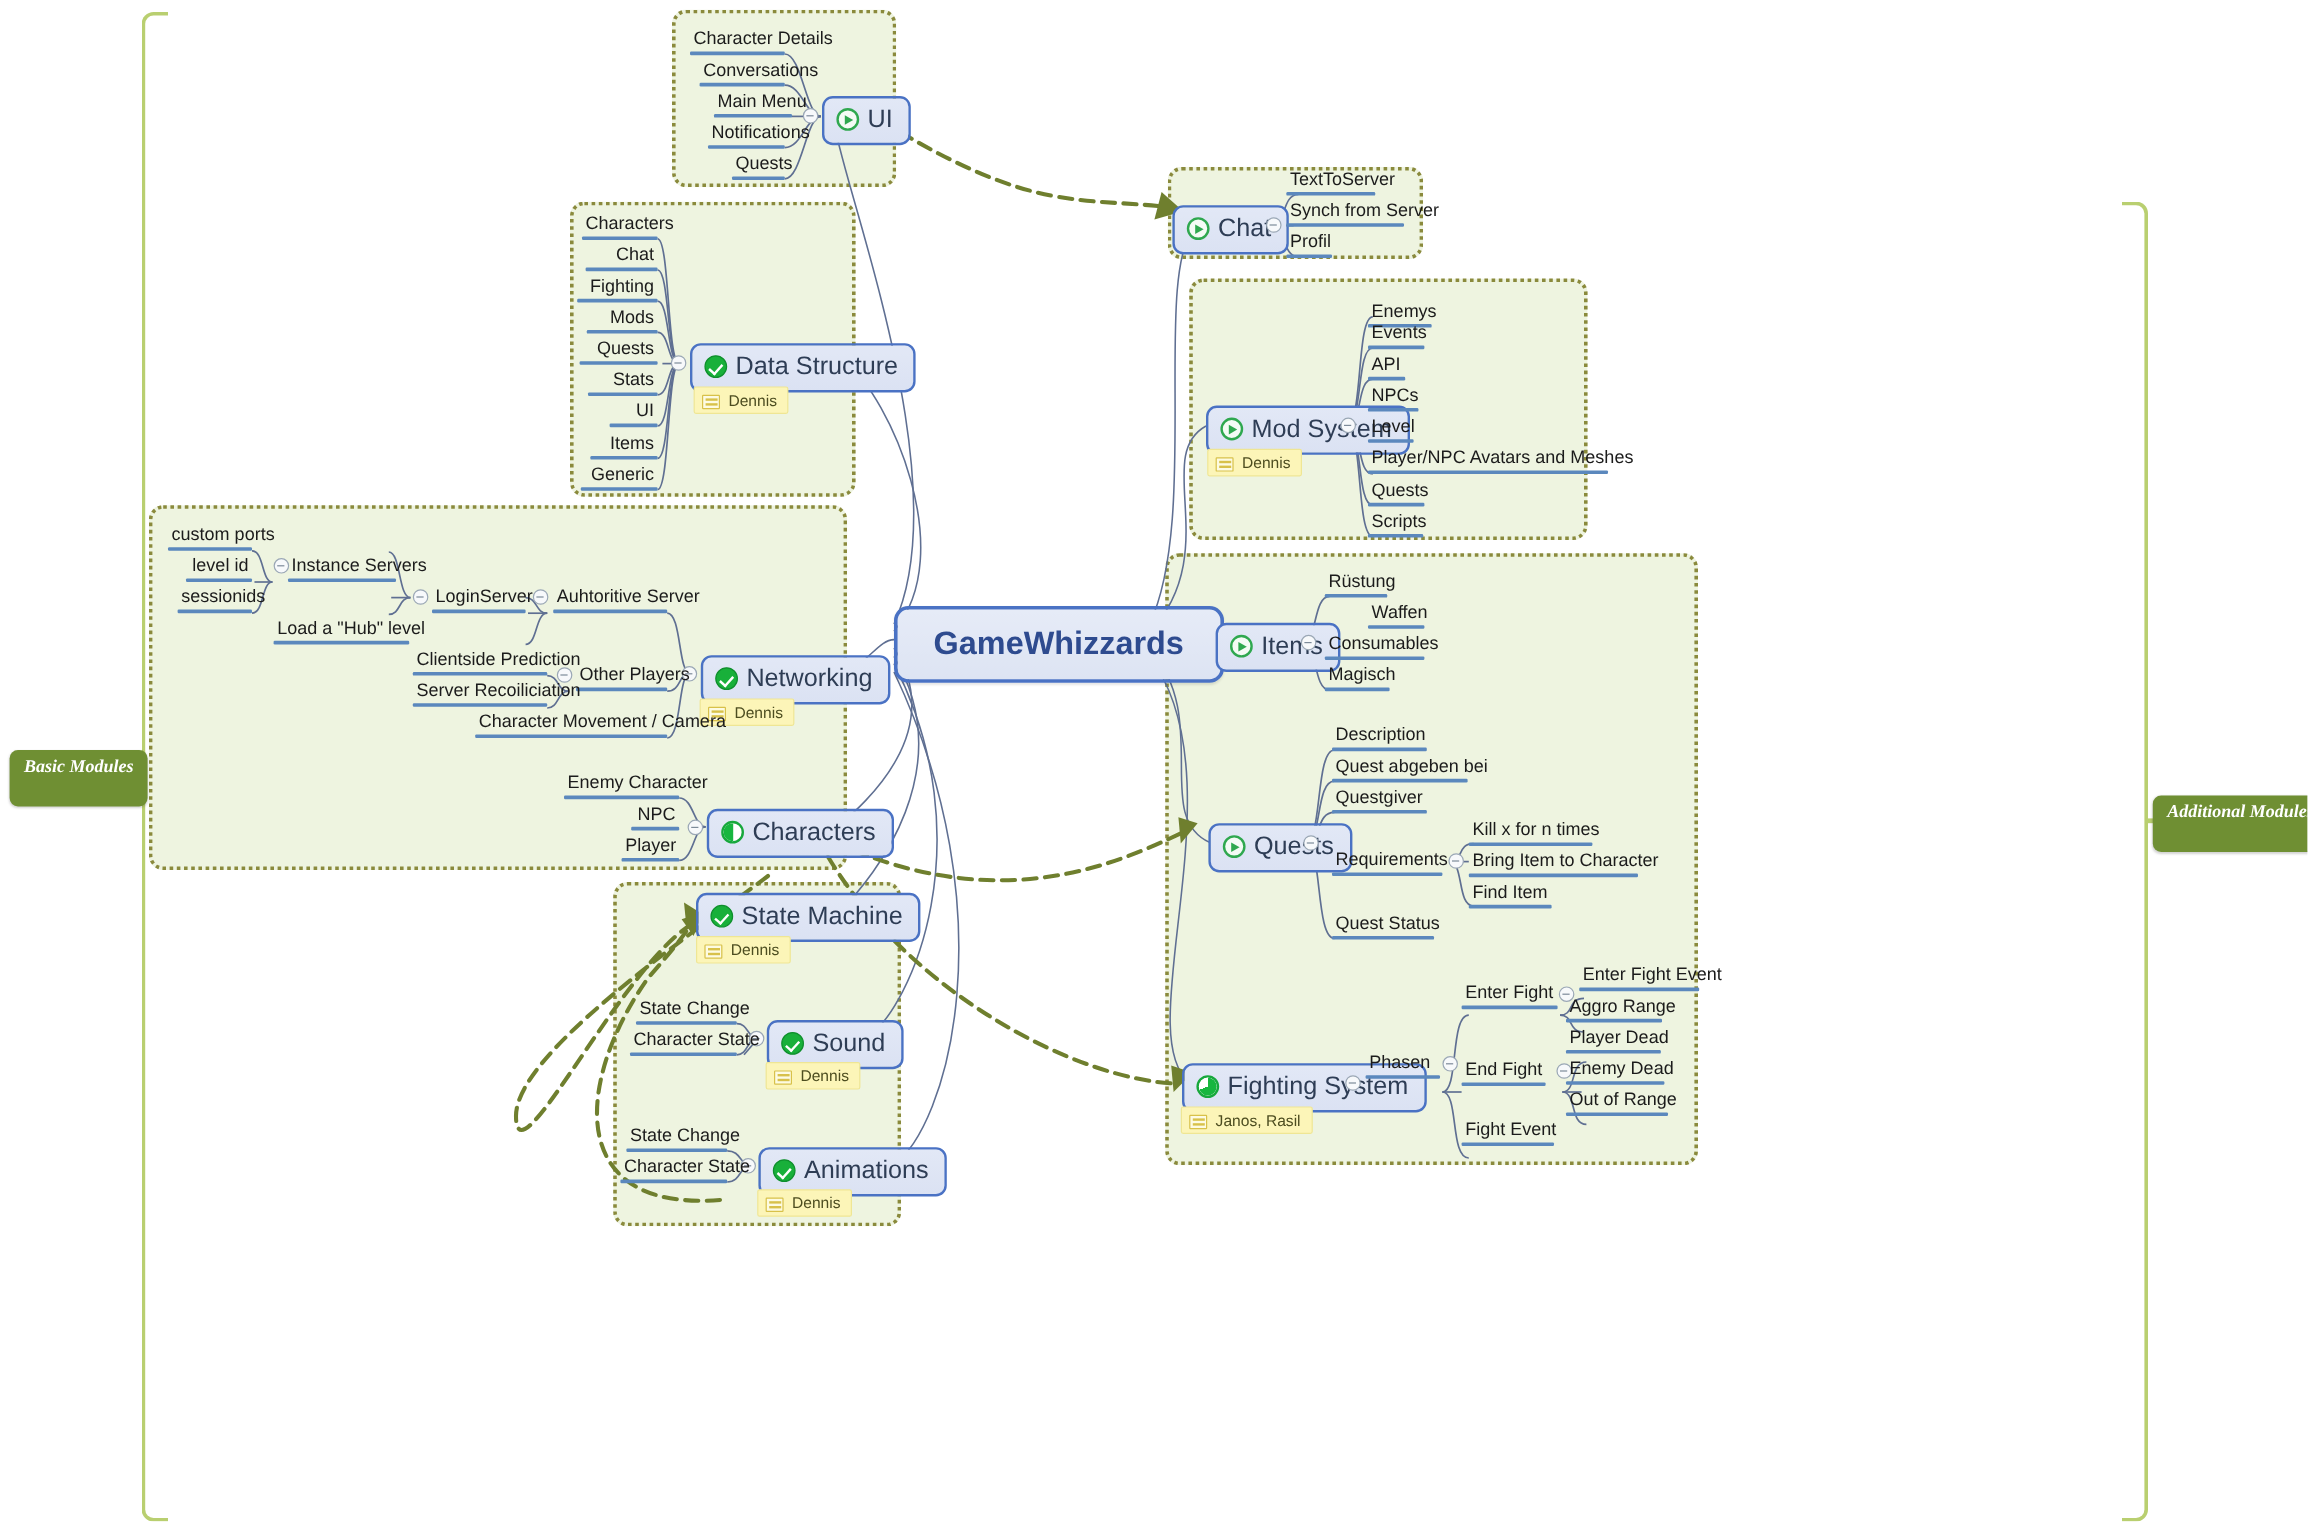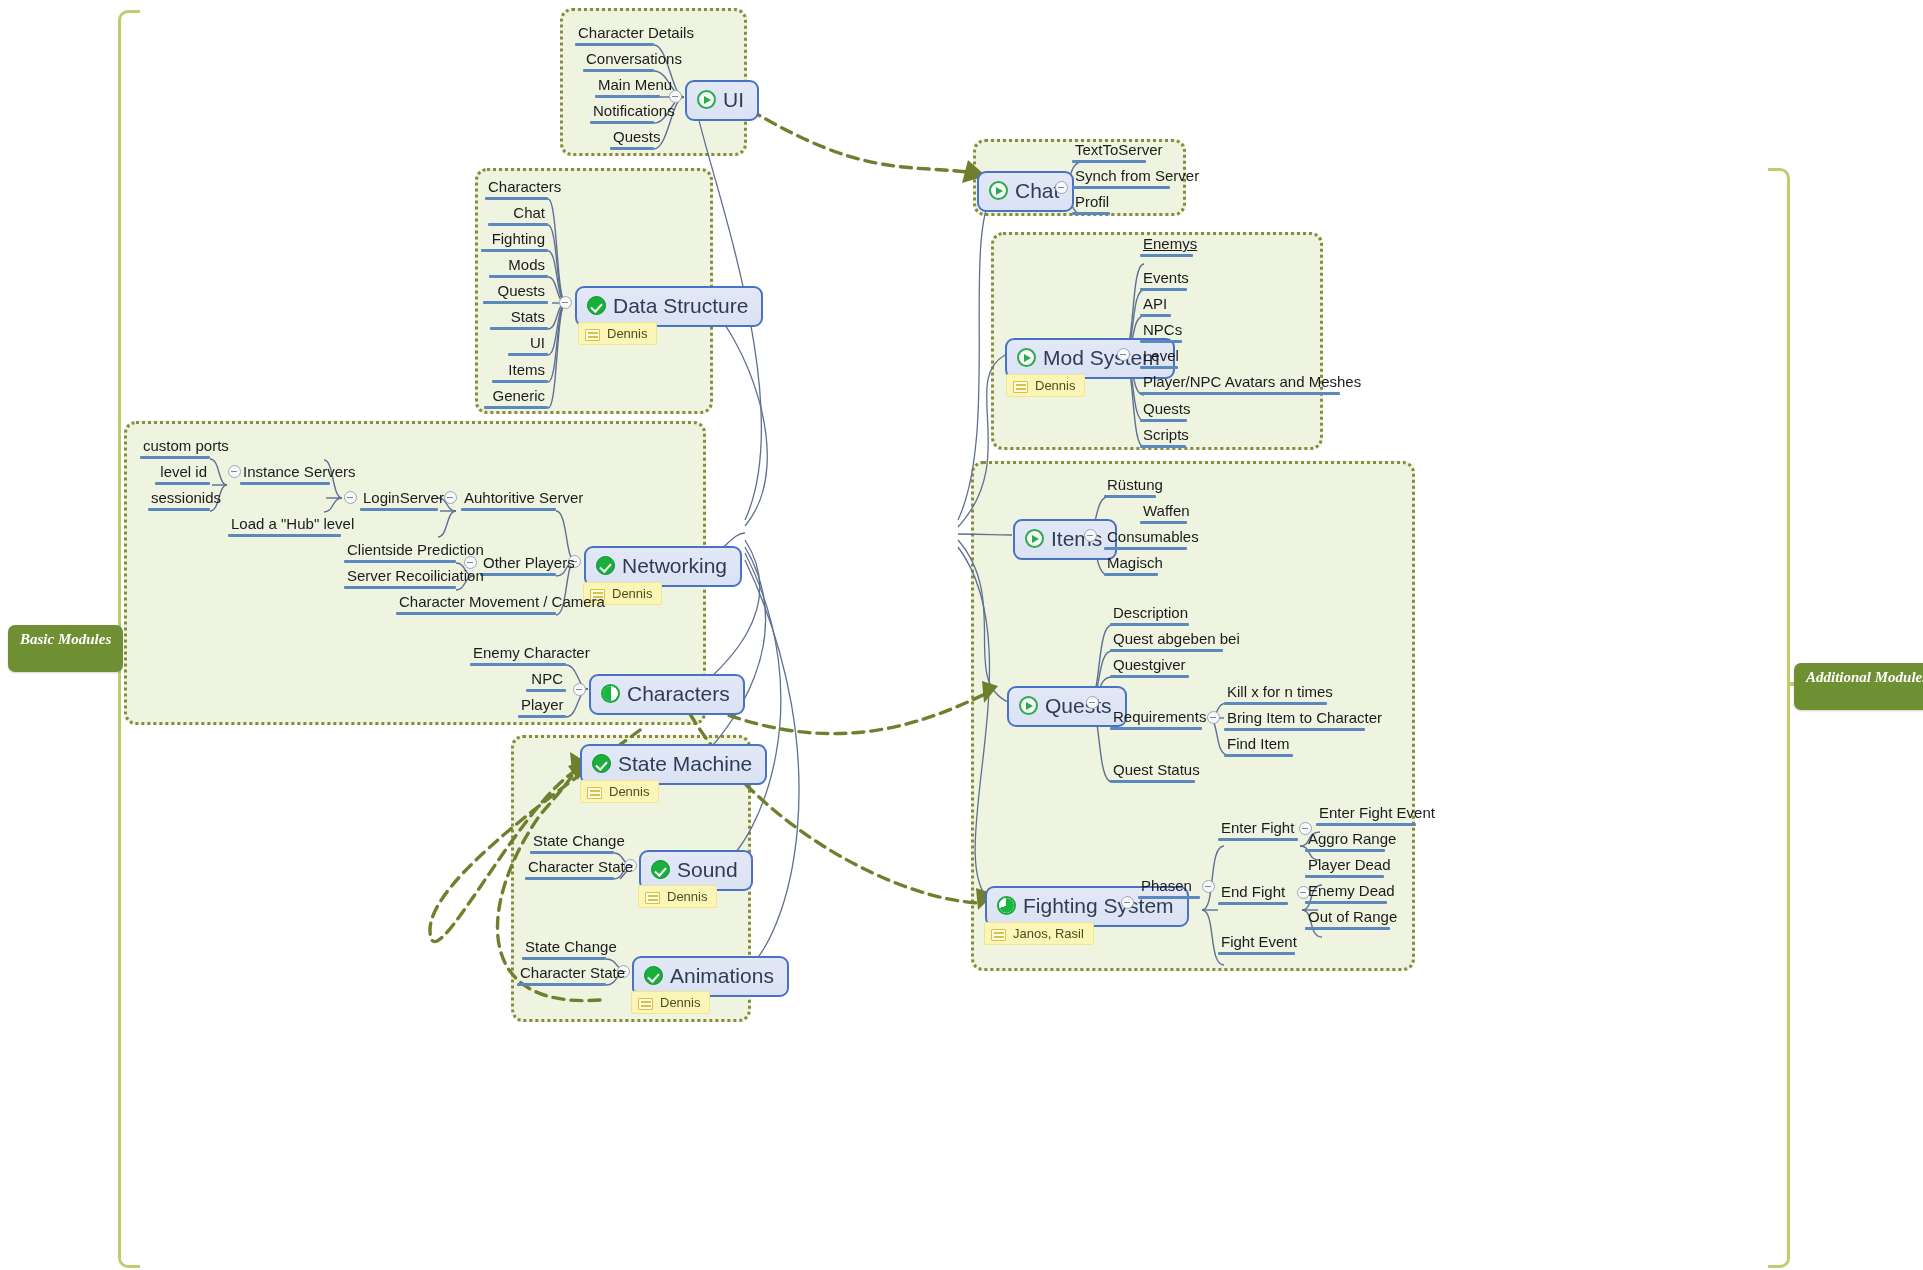--- a/index.html
+++ b/index.html
@@ -335,20 +335,23 @@
   </svg>
 
   <div class="bracket left" style="left:118px; top:10px; width:22px; height:1258px;"></div>
   <div class="stub" style="left:96px; top:643px; width:24px;"></div>
   <div class="banner" style="left:8px; top:625px;">Basic Modules</div>
 
   <div class="bracket right" style="left:1768px; top:168px; width:22px; height:1100px;"></div>
   <div class="stub" style="left:1788px; top:682px; width:24px;"></div>
   <div class="banner" style="left:1794px; top:663px;">Additional Modules</div>
 
+  <div class="node big" style="left:745px; top:505px;">
+    <span>GameWhizzards</span>
+  </div>
 
   <div class="node" style="left:685px; top:80px;">
     <span class="sicon play"></span>
     <span>UI</span>
   </div>
   <div class="toggle" style="left:669px; top:90px;"></div>
   <div class="leaf l" style="left:575px; top:25px; width:79px;">
     <span class="t">Character Details</span>
       <span class="ul"></span>
   </div>
@@ -435,21 +438,21 @@
 
   <div class="node" style="left:1005px; top:338px;">
     <span class="sicon play"></span>
     <span>Mod System</span>
   </div>
   <div class="toggle" style="left:1117px; top:348px;"></div>
   <div class="note" style="left:1006px; top:374px;">
     <span class="note-ico"></span>
     <span>Dennis</span>
   </div>
-  <div class="leaf r" style="left:1140px; top:236px; width:53px;text-decoration:underline;">
+  <div class="leaf r" style="left:1140px; top:252px; width:53px;">
     <span class="t">Enemys</span>
       <span class="ul"></span>
   </div>
   <div class="leaf r" style="left:1140px; top:270px; width:47px;">
     <span class="t">Events</span>
       <span class="ul"></span>
   </div>
   <div class="leaf r" style="left:1140px; top:296px; width:31px;">
     <span class="t">API</span>
       <span class="ul"></span>

